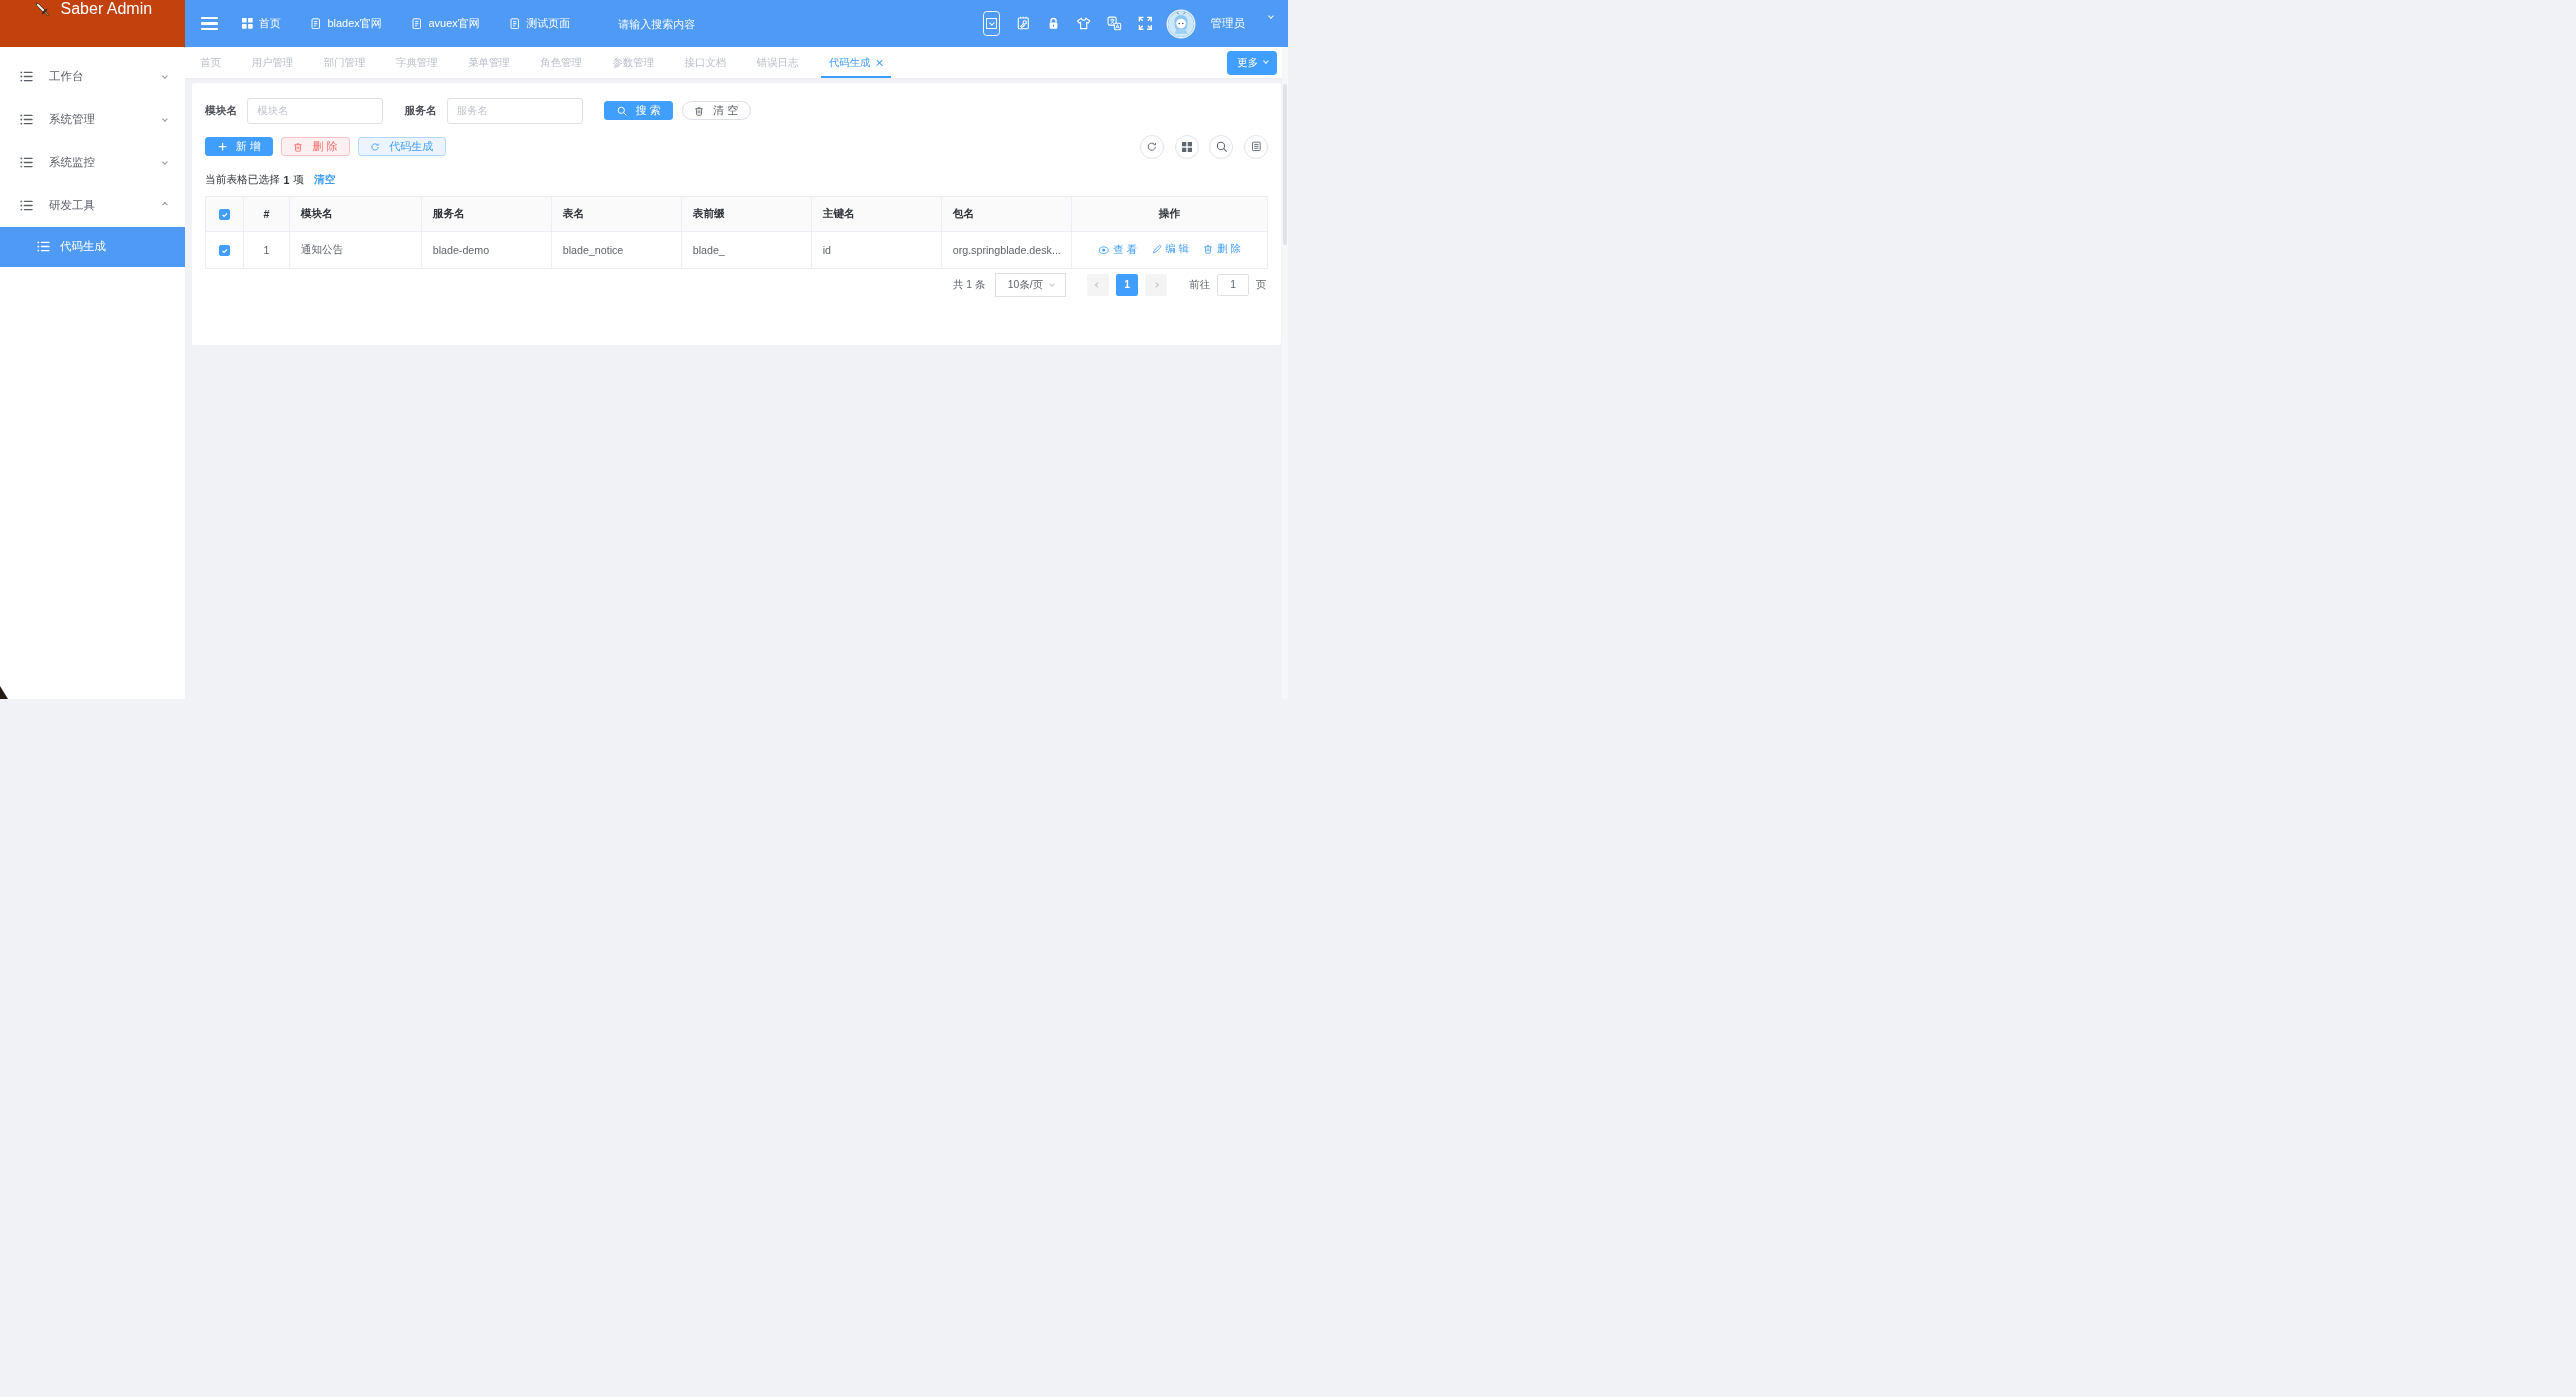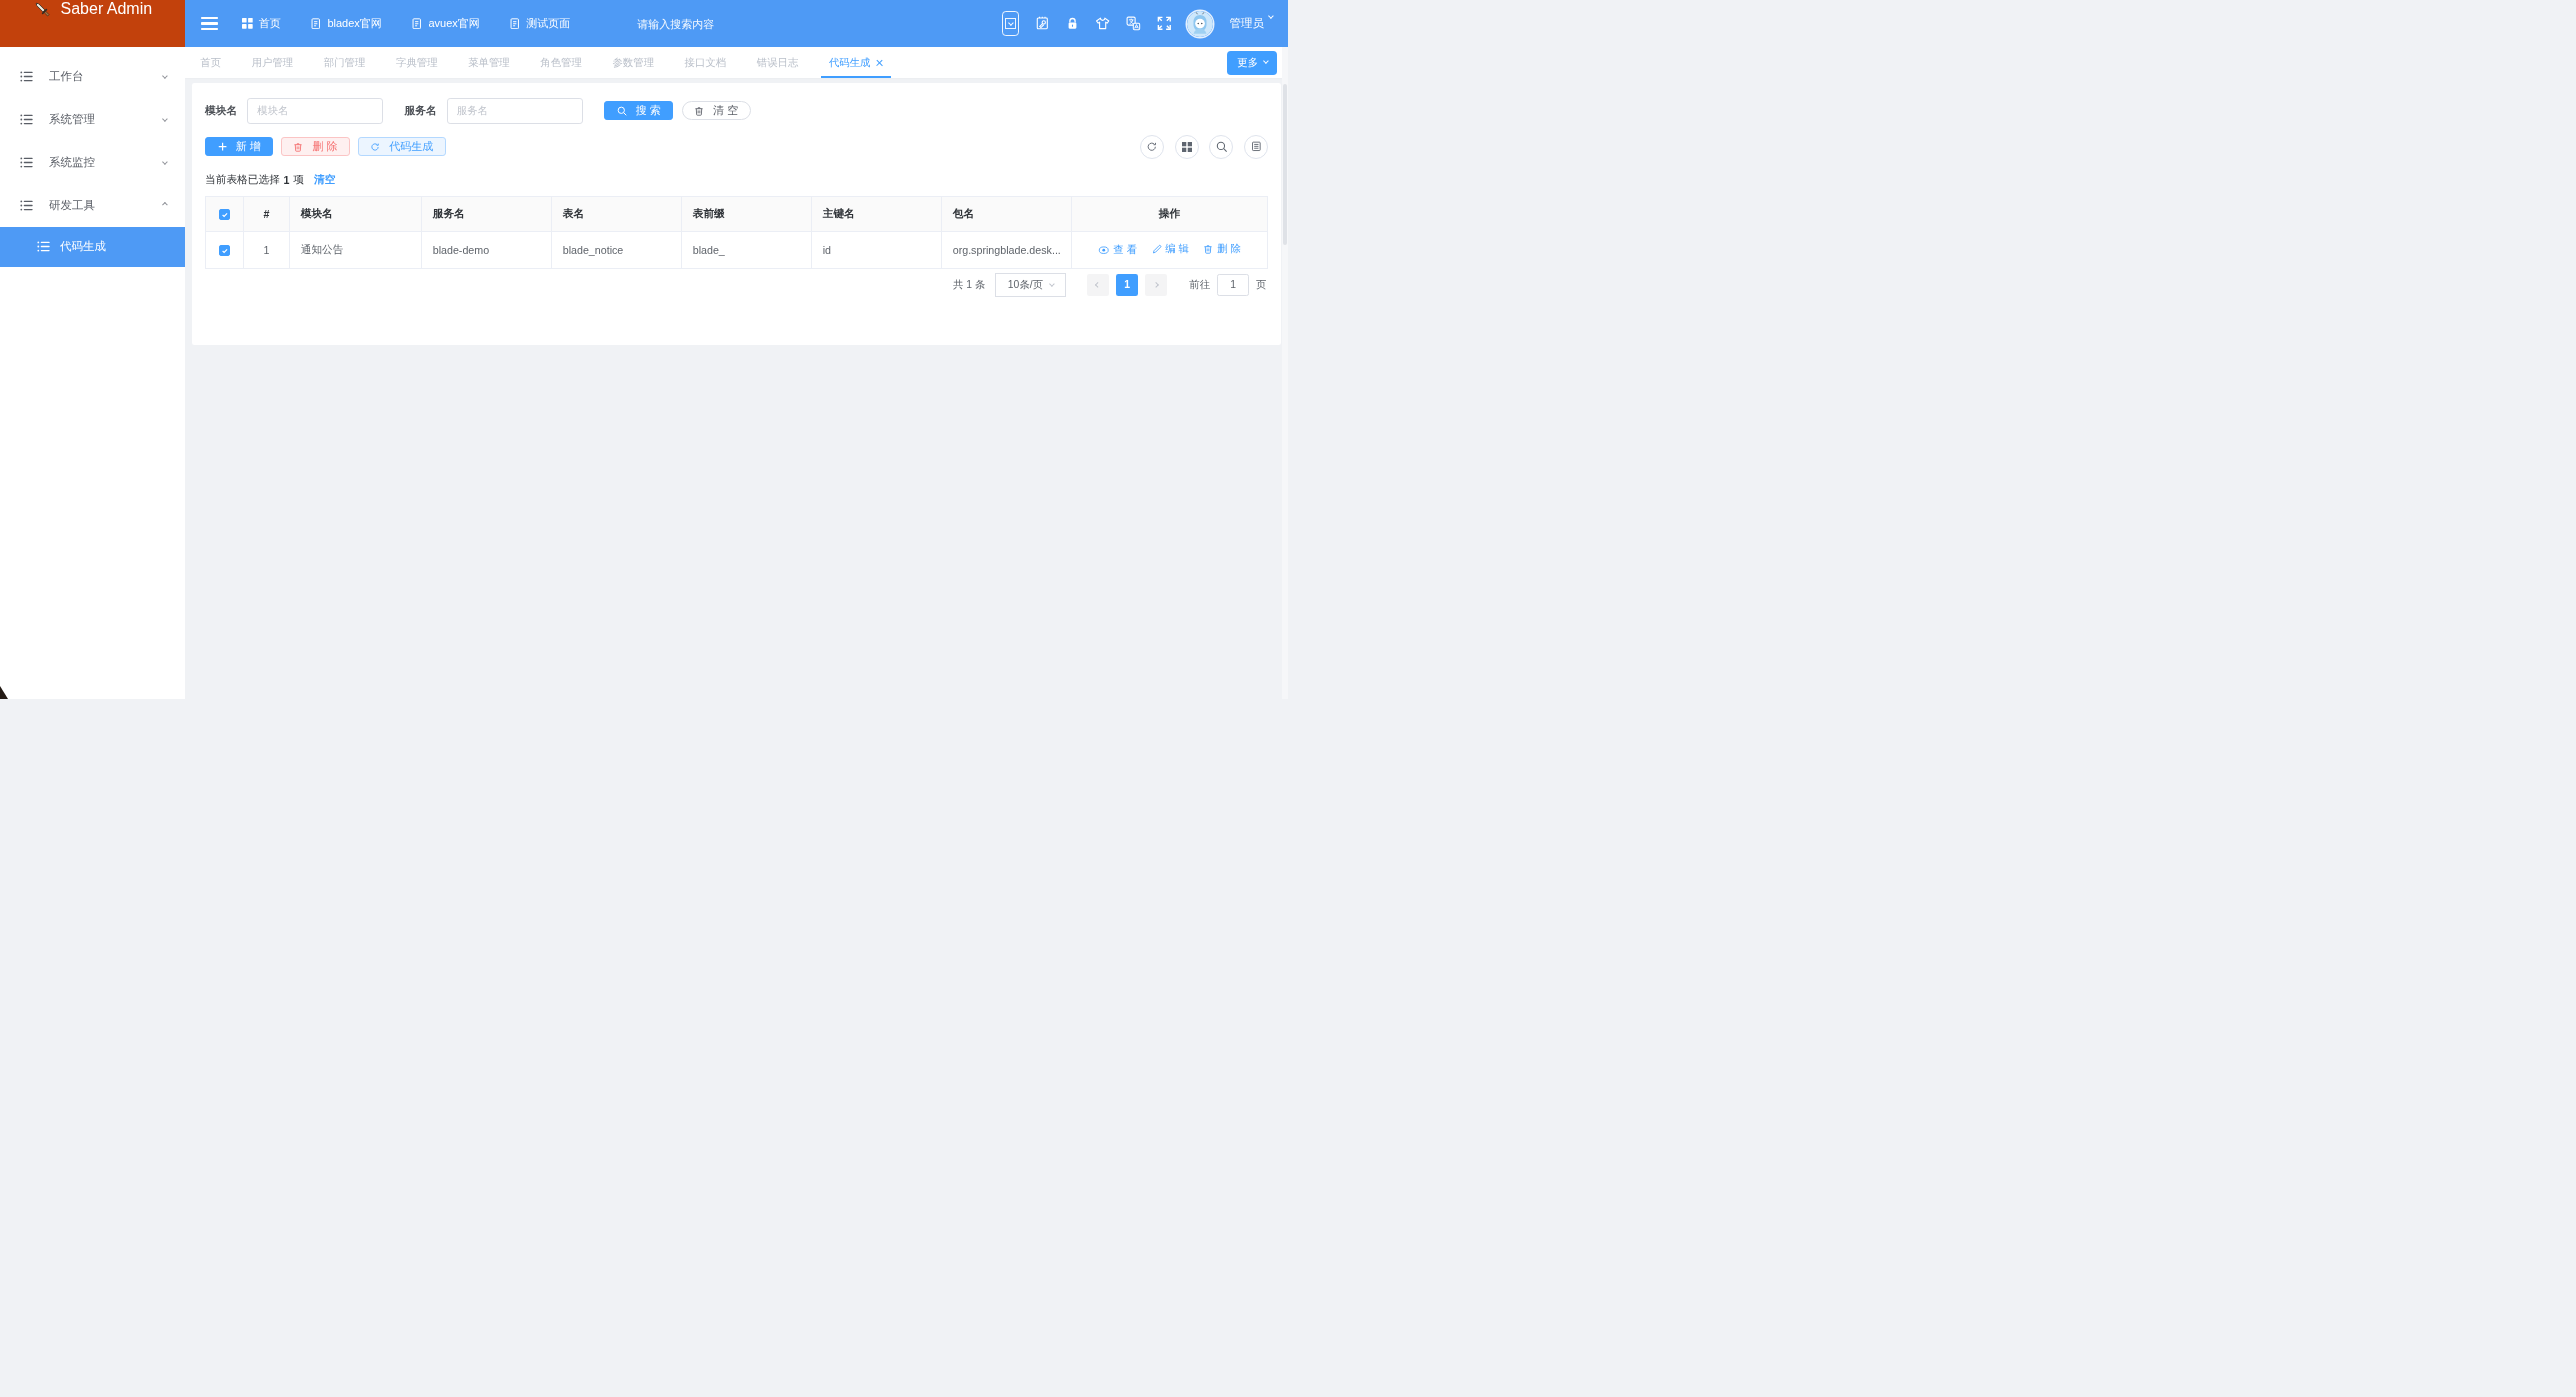--- a/index.html
+++ b/index.html
@@ -10,33 +10,33 @@
   
   .topbar { position:absolute; top:0; left:0; right:0; height:47px; background:#4e9af5; display:flex; z-index:30; }
   .brand { width:185px; display:flex; align-items:flex-start; justify-content:center; gap:7.7px; color:#fff; font-size:16px; font-weight:500; background:#c2410c; }
   .topbar-main { flex:1; display:flex; align-items:center; padding:0 15.3px 0 14px; color:#fff; }
   .burger { width:20px; height:15.3px; position:relative; background:none; border:none; cursor:pointer; margin-right:23px; }
   .burger i { position:absolute; left:1.5px; right:1.5px; height:2.3px; background:#fff; border-radius:0.8px; }
   .burger i:nth-child(1){top:0.8px;} .burger i:nth-child(2){top:6.5px;} .burger i:nth-child(3){top:12.3px;}
   .topnav { display:flex; align-items:center; gap:29px; }
   .topnav-item { display:flex; align-items:center; gap:6.1px; color:#fff; font-size:11px; cursor:pointer; text-decoration:none; }
   .topnav-item svg { display:block; }
-  .topsearch { margin-left:67px; width:161px; background:transparent; border:none; outline:none; color:#fff; font-size:11px; font-family:inherit; }
+  .topsearch { margin-left:48px; width:161px; background:transparent; border:none; outline:none; color:#fff; font-size:11px; font-family:inherit; }
   .topsearch::placeholder { color:rgba(255,255,255,.95); }
   .top-icons { margin-left:auto; display:flex; align-items:center; gap:16px; }
   .icon-btn { background:none; border:none; color:#fff; cursor:pointer; display:flex; align-items:center; padding:0; }
   .boxed-chevron { width:17.6px; height:24.5px; border:0.8px solid rgba(255,255,255,.9); border-radius:3.8px; display:flex; align-items:center; justify-content:center; background:none; cursor:pointer; }
   .boxed-chevron .inner-sq { width:11.5px; height:11.5px; border:0.8px solid rgba(255,255,255,.9); display:flex; align-items:center; justify-content:center; }
   .chev { display:inline-block; width:5.4px; height:5.4px; border-right:1.2px solid currentColor; border-bottom:1.2px solid currentColor; transform:rotate(45deg); }
   .chev.sm { width:3.8px; height:3.8px; }
   .chev.up { transform:rotate(-135deg); }
   .chev.left { transform:rotate(135deg); }
   .chev.right { transform:rotate(-45deg); }
   .avatar { width:26px; height:26px; border-radius:50%; overflow:hidden; box-shadow:0 0 0 1.5px rgba(255,255,255,.85); cursor:pointer; }
-  .user-menu { display:flex; align-items:flex-start; gap:5px; color:#fff; font-size:11.5px; cursor:pointer; }
+  .user-menu { display:flex; align-items:flex-start; gap:24px; color:#fff; font-size:11.5px; cursor:pointer; }
 
   
   .sidebar { position:absolute; top:47px; left:0; bottom:0; width:185px; background:#fff; padding-top:7.7px; z-index:20; }
   .side-item { height:43px; display:flex; align-items:center; padding:0 18.4px 0 20px; color:#5a5e66; font-size:11.5px; cursor:pointer; }
   .side-item .lbl { flex:1; margin-left:16px; }
   .side-item .chev { color:#909399; }
   .side-child { height:40px; display:flex; align-items:center; padding-left:37px; gap:10px; font-size:11.5px; cursor:pointer; }
   .side-child.active { background:#4e9af5; color:#fff; }
 
   

